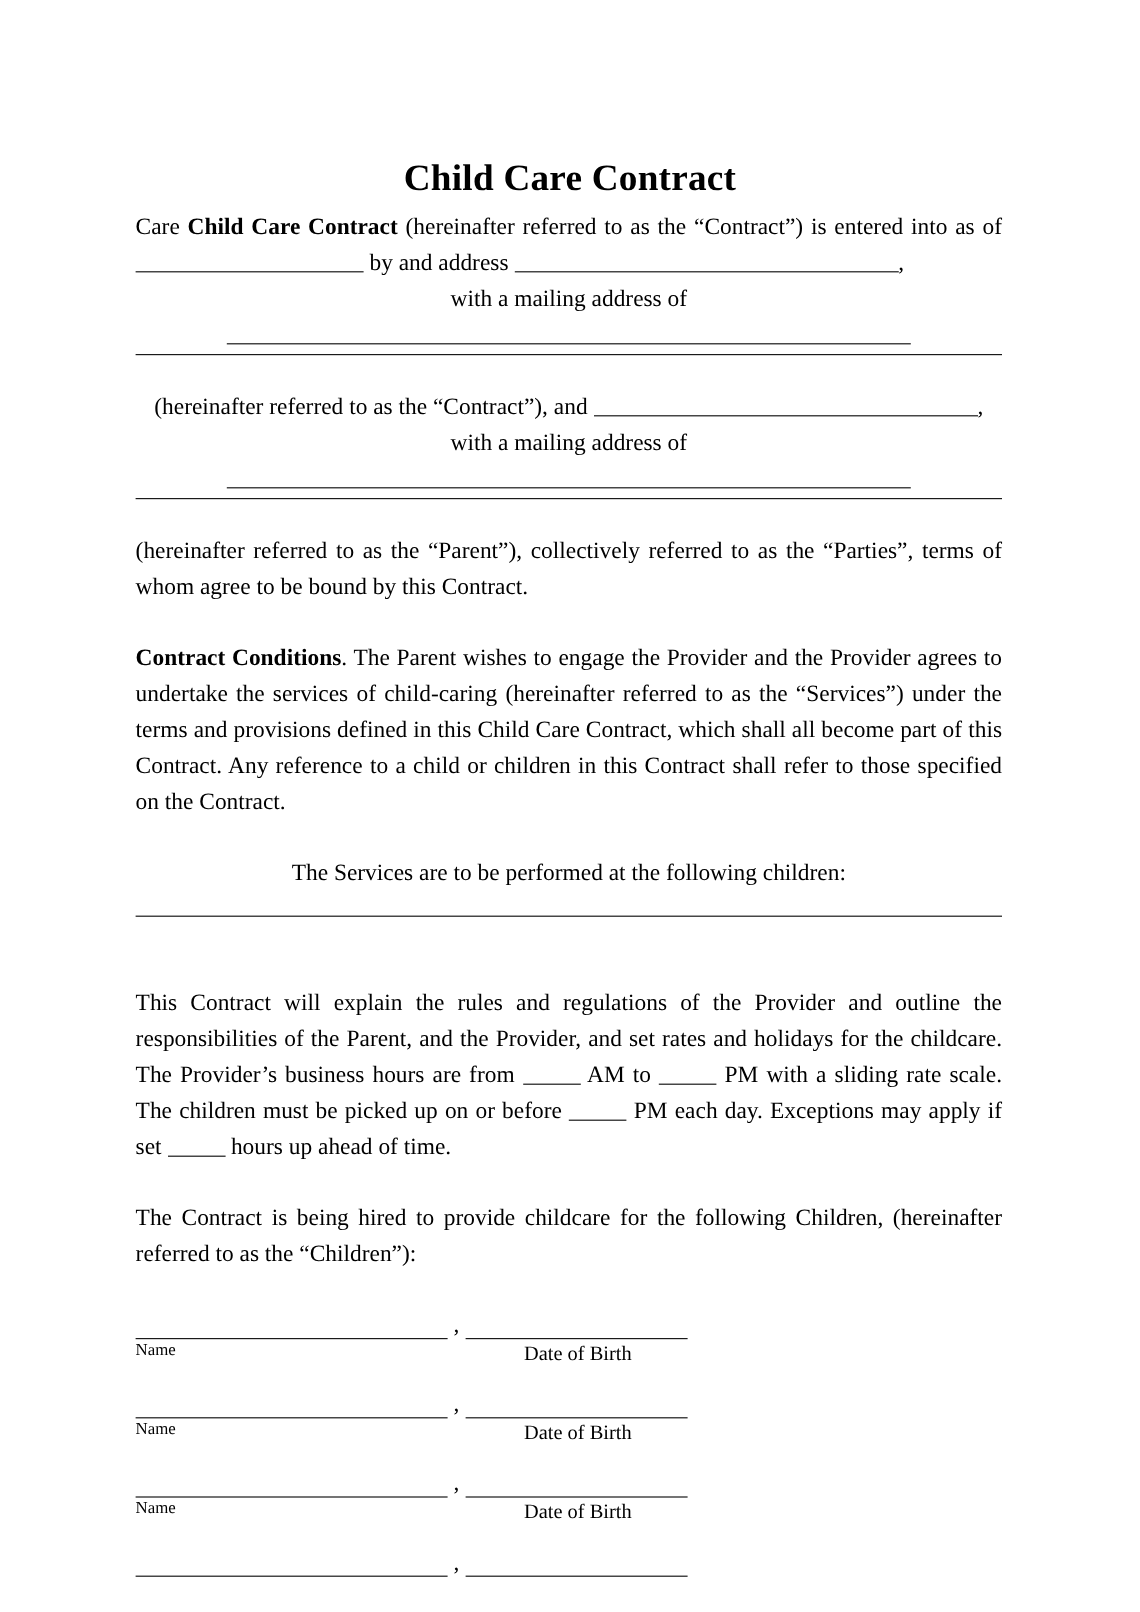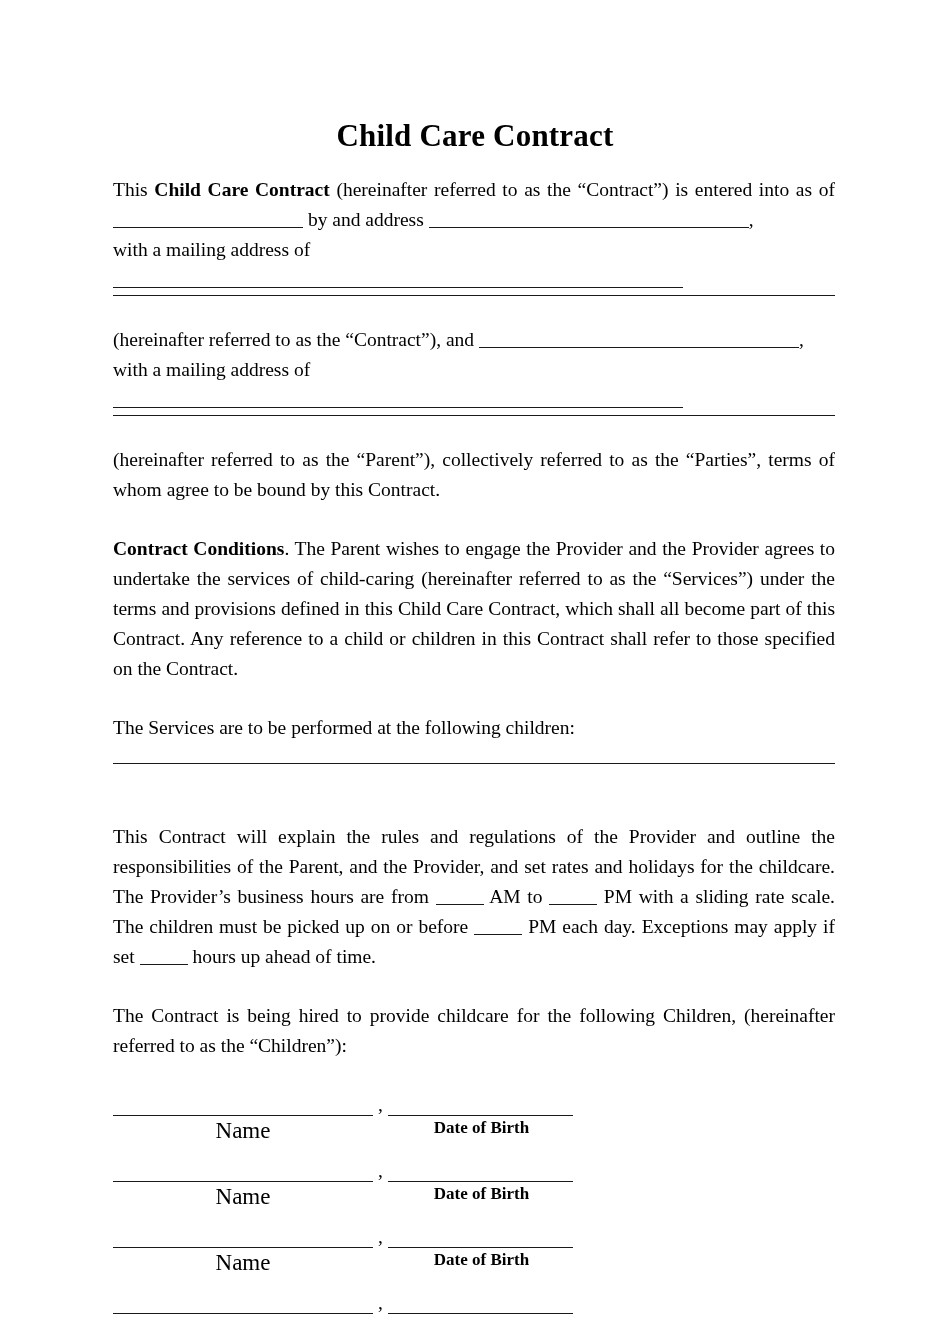--- a/index.html
+++ b/index.html
@@ -13,21 +13,21 @@
     font-family: "Liberation Serif", "DejaVu Serif", serif;
     color: #000000;
     overflow: hidden;
     position: relative;
   }
   .page {
     width: 950px;
     height: 1343px;
     background: #ffffff;
     box-sizing: border-box;
-    padding: 4px;
+    padding: 16px;
     position: relative;
     border-radius: 27px;
   }
   .doc-title {
     text-align: center;
     font-size: 31px;
     font-weight: bold;
     letter-spacing: 0.2px;
     margin: 0;
     padding-top: 115px;
@@ -41,21 +41,21 @@
     width: 722px;
   }
   p.para {
     font-size: 19.5px;
     line-height: 30px;
     margin: 0 0 0 0;
     text-align: justify;
     text-justify: inter-word;
   }
   p.para.nojust {
-    text-align: left;
+    text-align: center;
   }
   .gap-sm { height: 20px; }
   .gap-md { height: 29px; }
   b, .bold { font-weight: bold; }
 
   
   .rule {
     display: inline-block;
     border-bottom: 1.4px solid #1a1a1a;
     vertical-align: baseline;
@@ -116,43 +116,42 @@
     width: 185px;
     border-bottom: 1.5px solid #1a1a1a;
     height: 22px;
   }
   .kid-labels {
     display: flex;
     margin-top: 2px;
   }
   .kid-label-name {
     width: 260px;
-    text-align: center;
-    font-size: 23px;
+    text-align: left;
+    font-size: 14px;
   }
   .kid-label-spacer {
     width: 16px;
   }
   .kid-label-dob {
     width: 185px;
     text-align: center;
     font-size: 17px;
-    font-weight: bold;
   }
 </style>
 </head>
 <body>
 
 <div class="page">
 
   <h1 class="doc-title">Child Care Contract</h1>
 
   <div class="content">
 
-    <p class="para"><span>This </span><b>Child Care Contract</b><span> (hereinafter referred to as the “Contract”) is entered into as of </span><span class="rule rule-sm"></span><span> by and address </span><span class="rule rule-md"></span><span>,</span></p>
+    <p class="para"><span>Care </span><b>Child Care Contract</b><span> (hereinafter referred to as the “Contract”) is entered into as of </span><span class="rule rule-sm"></span><span> by and address </span><span class="rule rule-md"></span><span>,</span></p>
 
     <p class="para nojust"><span>with a mailing address of </span><span class="rule rule-xl"></span></p>
 
     <div class="rule-row">
       <span class="rule-full"></span>
     </div>
 
     <p class="para nojust"><span>(hereinafter referred to as the “Contract”), and </span><span class="rule rule-md"></span><span>,</span></p>
 
     <p class="para nojust"><span>with a mailing address of </span><span class="rule rule-xl"></span></p>

